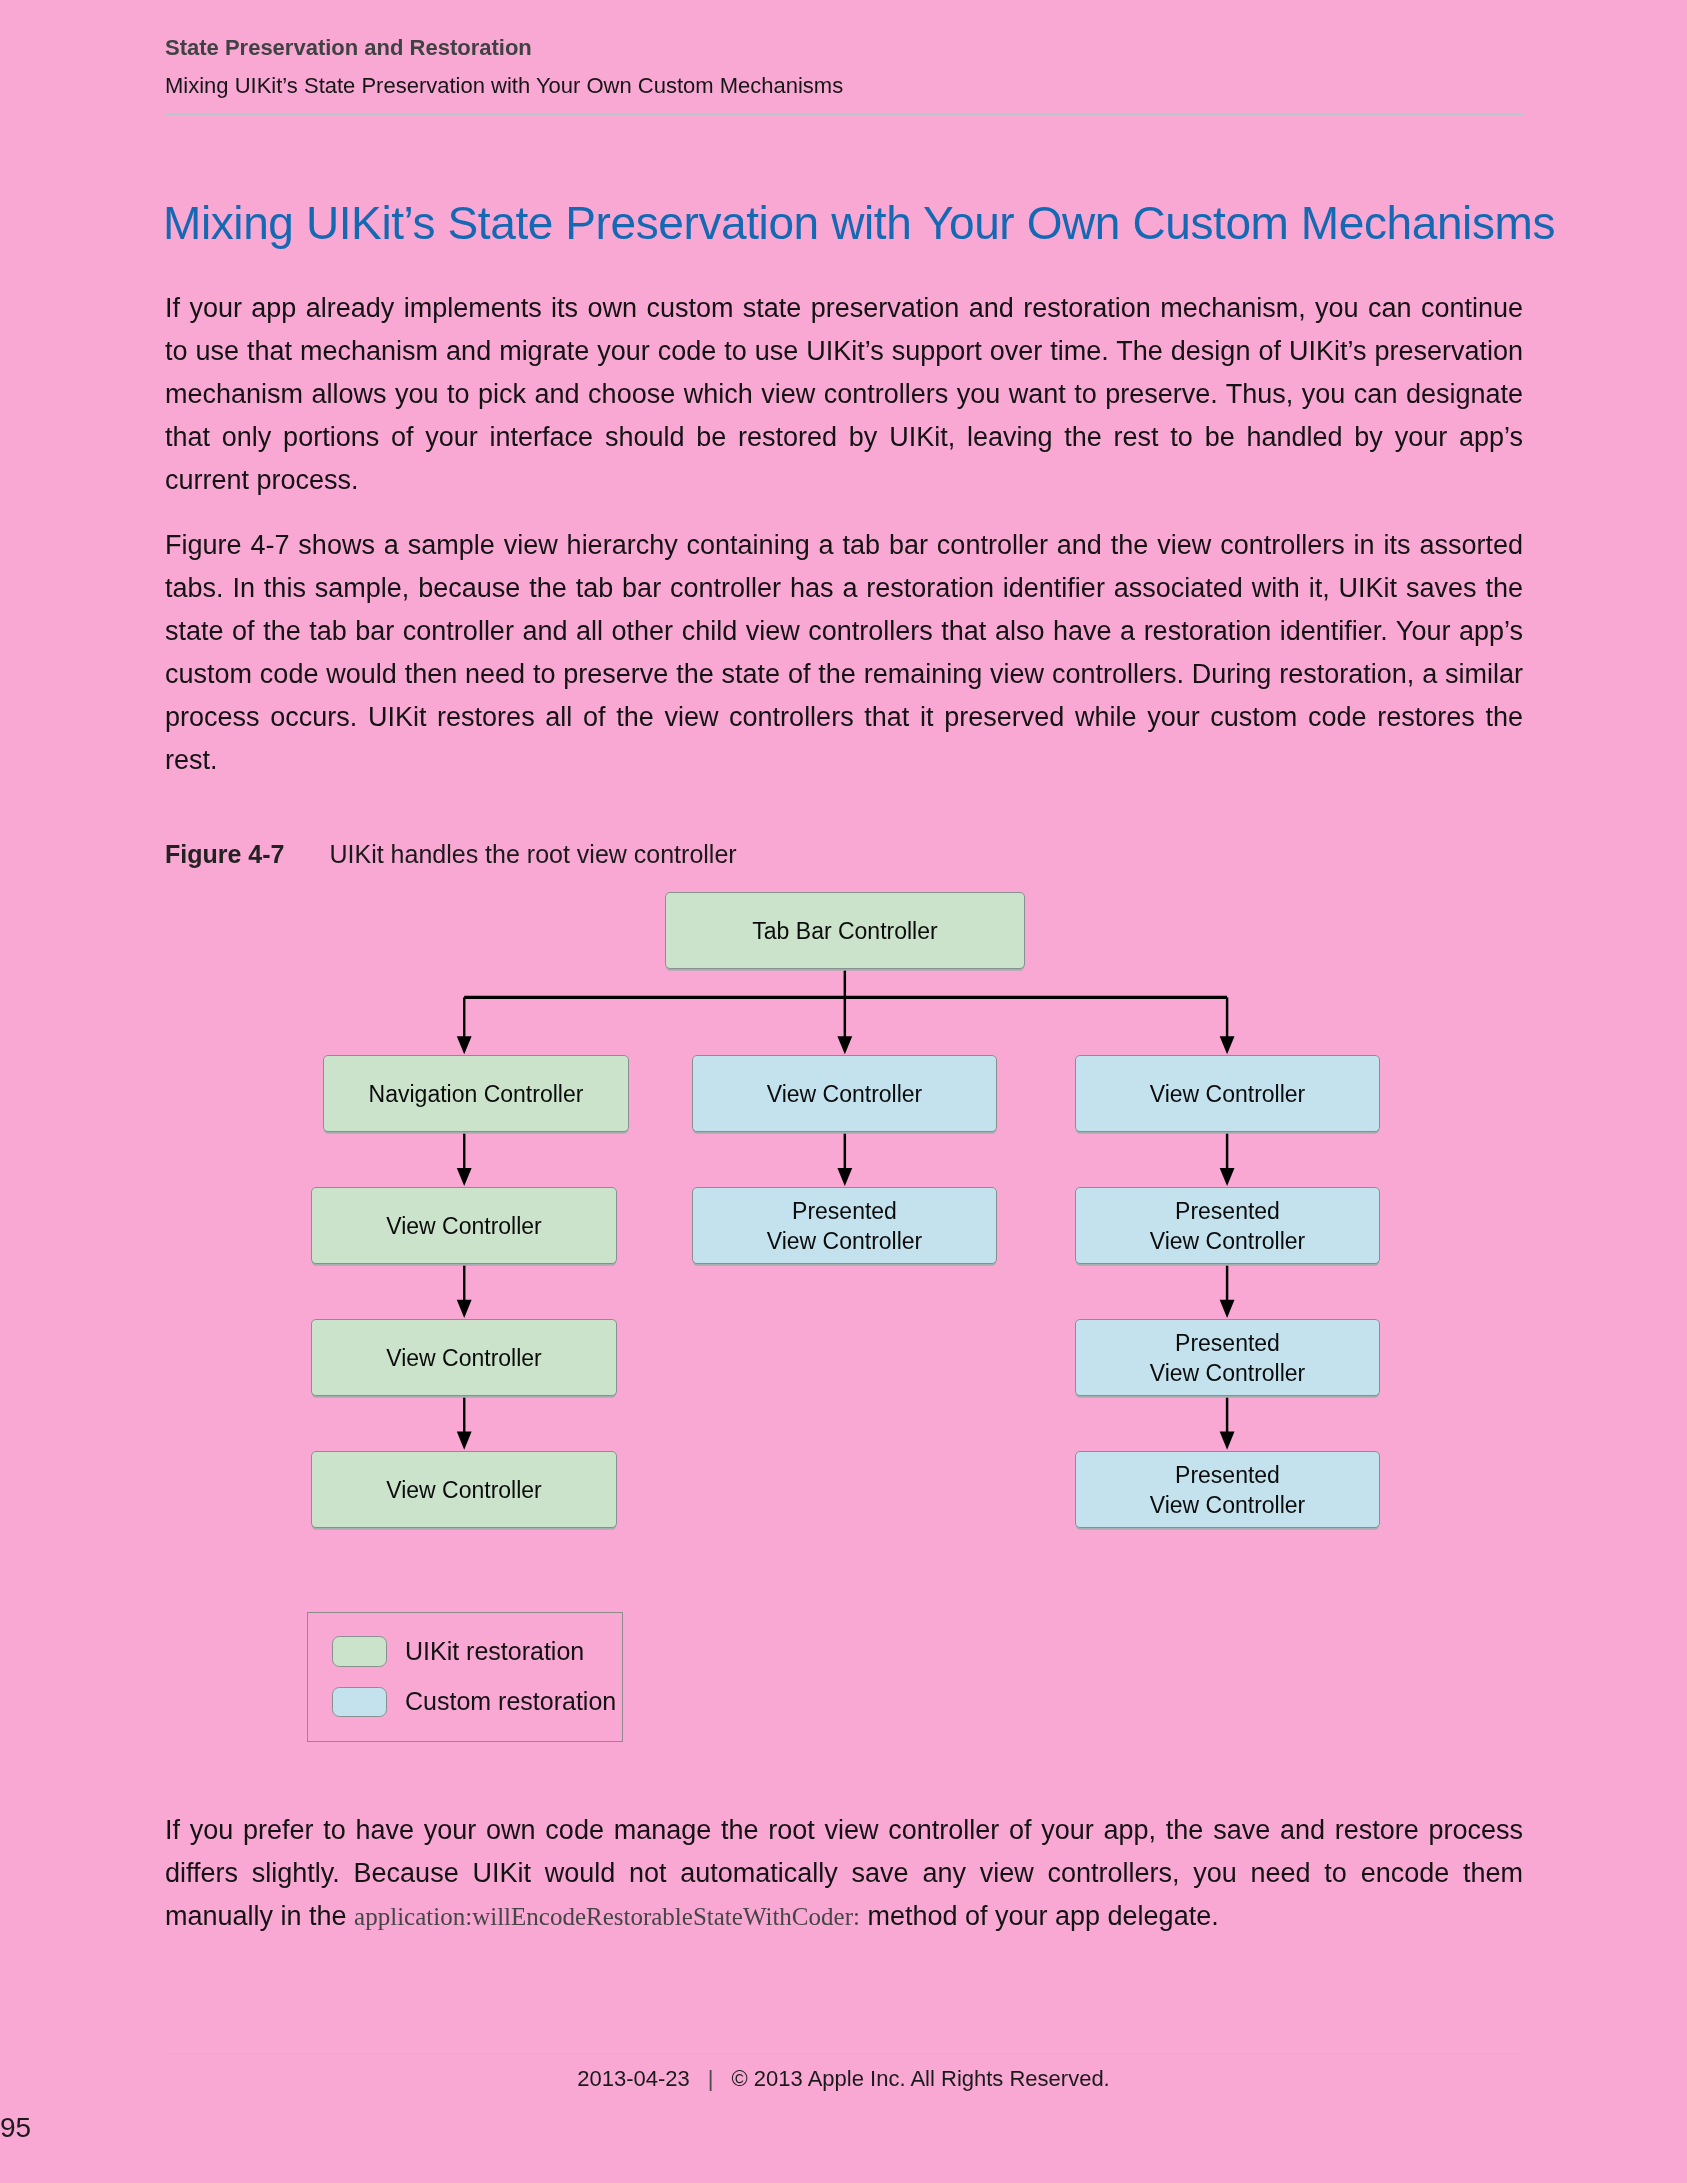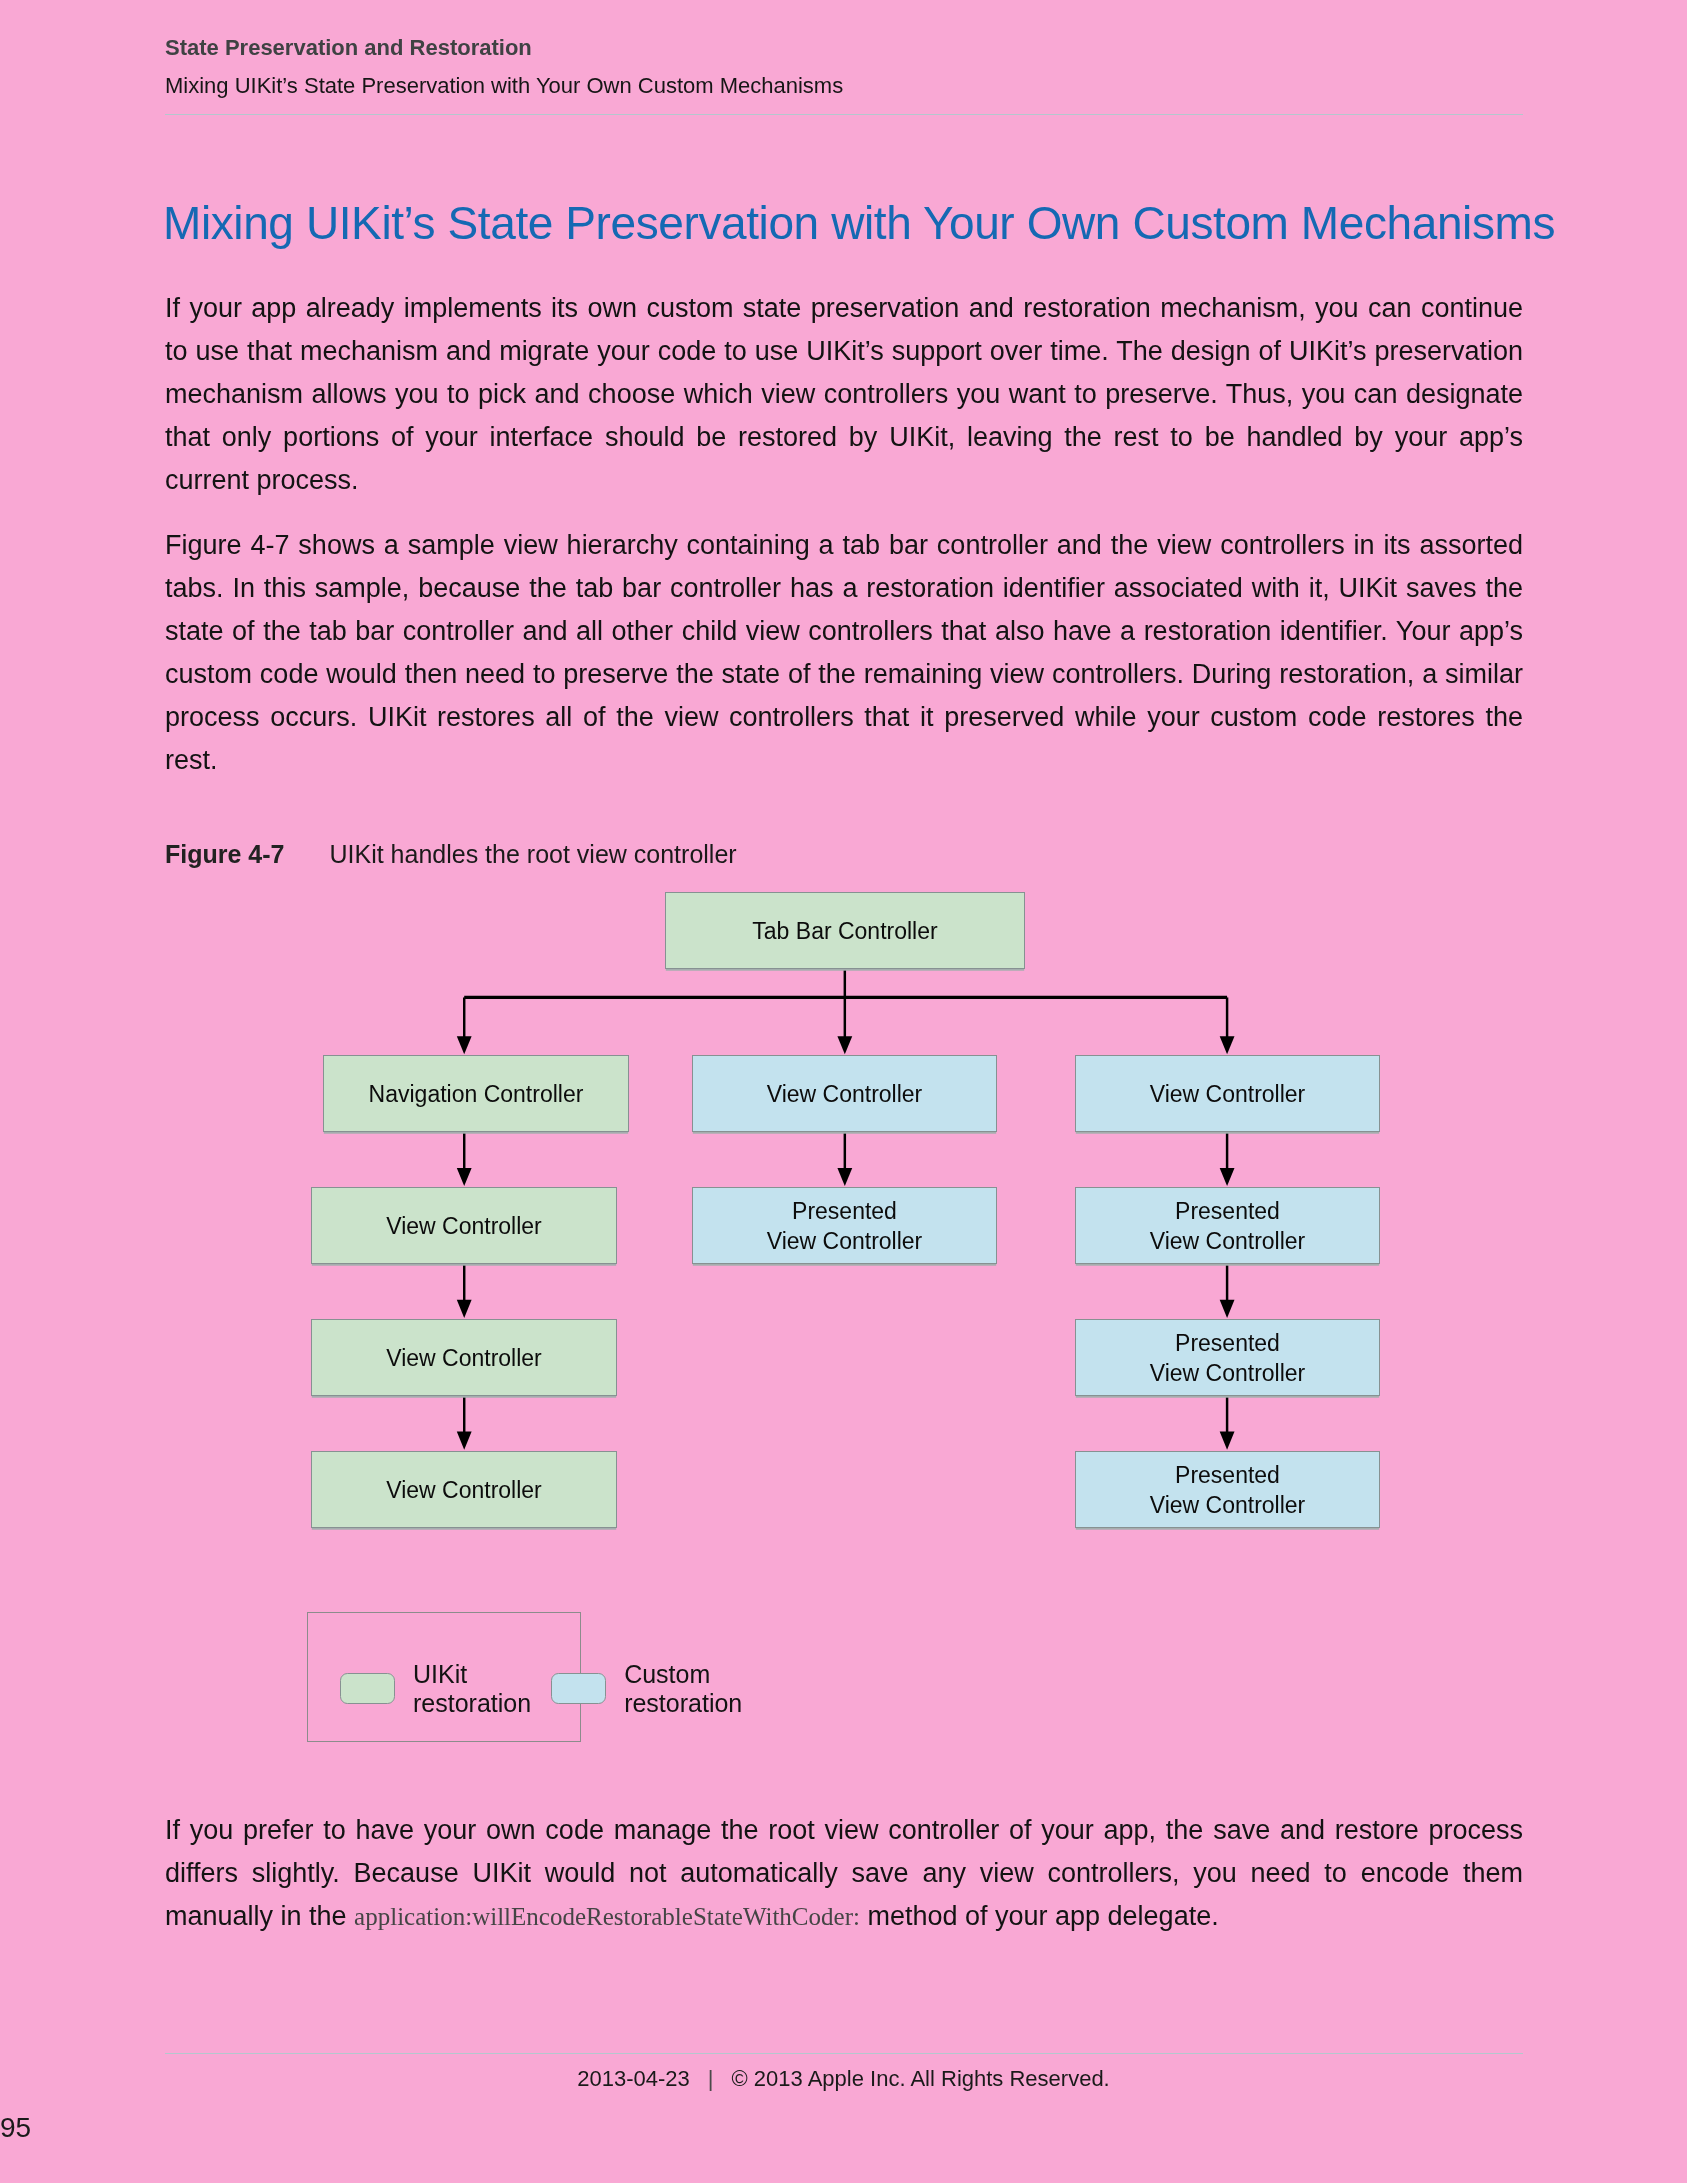--- a/index.html
+++ b/index.html
@@ -61,37 +61,37 @@
 
   
   .diagram {
     left: 165px; top: 892px; width: 1358px; height: 636px;
   }
   .diagram svg { position: absolute; left: 0; top: 0; }
   .node {
     position: absolute;
     box-sizing: border-box;
     border: 1.6px solid #879192;
-    border-radius: 0;
+    border-radius: 5px;
     box-shadow: 0 2.5px 0 -0.8px #a4aeae;
     display: flex; flex-direction: column;
     align-items: center; justify-content: center;
     font-size: 23px; line-height: 30px; color: #0c0c0c;
     text-align: center;
   }
   .node-uikit  { background: #cbe3cb; }
   .node-custom { background: #c3e2ee; }
 
   
   .legend {
-    left: 307px; top: 1612px; width: 274px; height: 130px;
+    left: 307px; top: 1612px; width: 316px; height: 130px;
     box-sizing: border-box;
     border: 1.6px solid #8c8c8c;
-    padding: 23px 0 0 32px;
-    display: flex; flex-direction: row; gap: 20px;
+    padding: 23px 0 0 24px;
+    display: flex; flex-direction: column; gap: 20px;
   }
   .legend-row { display: flex; align-items: center; gap: 18px; }
   .legend-swatch {
     width: 55px; height: 30.5px;
     box-sizing: border-box;
     border: 1.6px solid #879192; border-radius: 7.4px;
     flex: 0 0 auto;
   }
   .legend-swatch.uikit  { background: #cbe3cb; }
   .legend-swatch.custom { background: #c3e2ee; }

